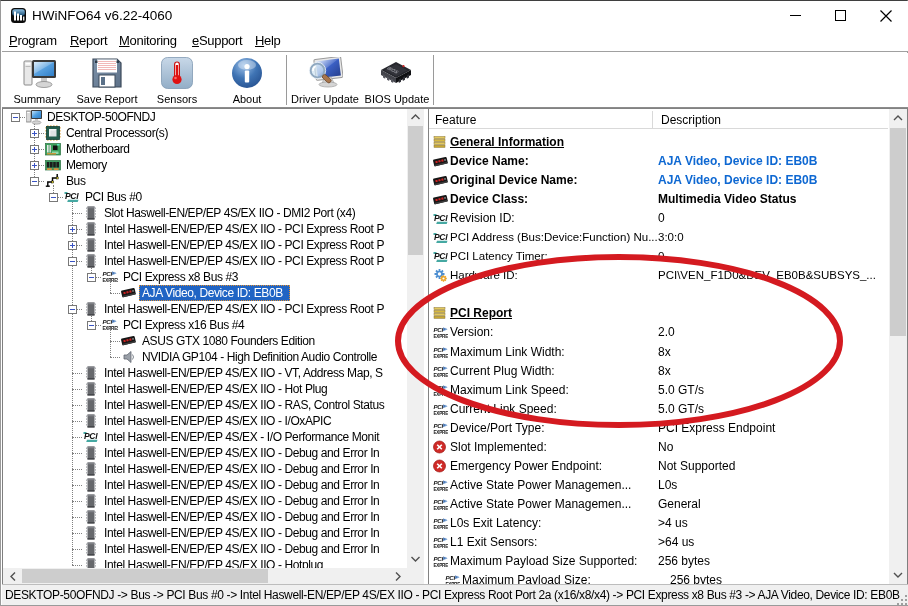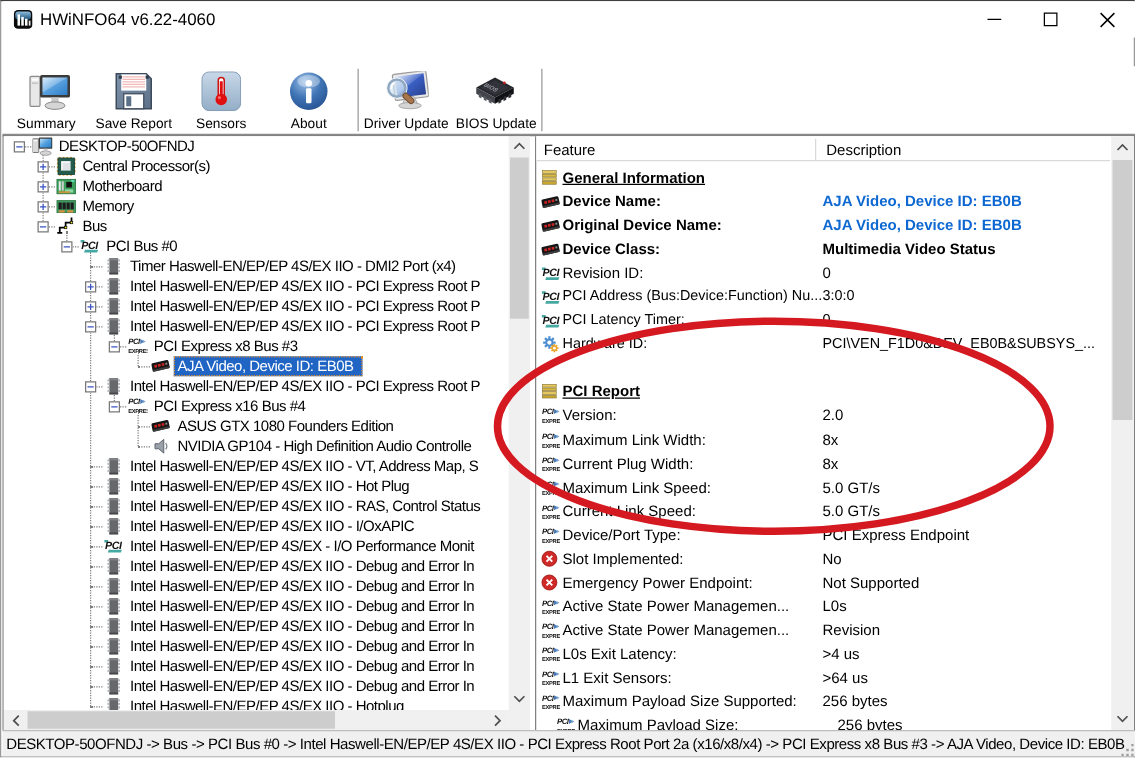--- a/index.html
+++ b/index.html
@@ -55,20 +55,27 @@
         <rect x="6" y="5.5" width="2" height="7" fill="#fff"></rect>
         <rect x="9" y="7" width="2" height="5.5" fill="#fff"></rect>
         <rect x="12" y="8.5" width="1.4" height="4" fill="#e8e8e8"></rect>
       </svg>
 <div id="title-text">HWiNFO64 v6.22-4060</div>
 <svg class="abs" style="left:782px;top:0" width="126" height="29" viewBox="0 0 126 29">
         <rect x="6" y="14" width="11" height="1" fill="#000"></rect>
         <rect x="51.5" y="9.5" width="10" height="10" fill="none" stroke="#000" stroke-width="1"></rect>
         <path d="M96.5 9.5 L107.5 20.5 M107.5 9.5 L96.5 20.5" stroke="#000" stroke-width="1.2" fill="none"></path>
       </svg>
+</div>
+<div id="menubar">
+<div class="menuitem" style="left:7px"><u>P</u>rogram</div>
+<div class="menuitem" style="left:68px"><u>R</u>eport</div>
+<div class="menuitem" style="left:117px"><u>M</u>onitoring</div>
+<div class="menuitem" style="left:190px"><u>e</u>Support</div>
+<div class="menuitem" style="left:253px"><u>H</u>elp</div>
 </div>
 <div id="toolbar">
 <svg class="abs" style="left:20px;top:5px" width="34" height="30" viewBox="0 0 34 30">
         <rect x="2" y="3" width="8" height="24" rx="1" fill="#e8e8e8" stroke="#8a8a8a"></rect>
 <rect x="3.5" y="5" width="5" height="1.5" fill="#fff"></rect>
         <rect x="3.5" y="8" width="5" height="1" fill="#bbb"></rect>
 <defs>
           <linearGradient id="ts1" x1="0" y1="0" x2="1" y2="1">
             <stop offset="0" stop-color="#cfe7fa"></stop>
             <stop offset="0.45" stop-color="#5aa2e0"></stop>
@@ -293,21 +300,21 @@
             <rect x="3" y="2.5" width="1.5" height="1.6"></rect>
             <rect x="3" y="5.3" width="1.5" height="1.6"></rect>
             <rect x="3" y="8.1" width="1.5" height="1.6"></rect>
             <rect x="3" y="10.9" width="1.5" height="1.6"></rect>
             <rect x="11.5" y="2.5" width="1.5" height="1.6"></rect>
             <rect x="11.5" y="5.3" width="1.5" height="1.6"></rect>
             <rect x="11.5" y="8.1" width="1.5" height="1.6"></rect>
             <rect x="11.5" y="10.9" width="1.5" height="1.6"></rect>
           </g>
         </svg>
-<div class="trow" style="left:101px;top:96px">Timer Haswell-EN/EP/EP 4S/EX IIO - DMI2 Port (x4)</div>
+<div class="trow" style="left:101px;top:96px">Slot Haswell-EN/EP/EP 4S/EX IIO - DMI2 Port (x4)</div>
 <div class="hdot" style="left:69px;top:120px;width:10px"></div>
 <div class="ebox plus" style="left:65px;top:116px">
           <i></i>
           <b></b>
         </div>
 <svg class="abs" style="left:80px;top:112px" width="16" height="16" viewBox="0 0 16 16">
           <rect x="4.5" y="1.5" width="7" height="13" fill="#66686c"></rect>
 <rect x="4.5" y="1.5" width="7" height="1.8" fill="#808287"></rect>
 <rect x="4.5" y="13" width="7" height="1.5" fill="#46484c"></rect>
 <g fill="#b0b2b6">
@@ -883,21 +890,21 @@
 <div class="fval">L0s</div>
 </div>
 <div class="rrow" style="left:0;top:386px;width:459px">
 <svg class="abs" style="left:4px;top:2px" width="15" height="15" viewBox="0 0 15 15">
               <text x="0.5" y="6.5" font-family="Liberation Sans, sans-serif" font-size="6.2" font-weight="bold" font-style="italic" fill="#111" letter-spacing="-0.3">PCI</text>
 <path d="M10.2 2.2 l3.4 2 l-3.4 2 z" fill="#4a79b8"></path>
               <path d="M12.2 2.8 l2.4 1.4 l-2.4 1.4 z" fill="#7ba3d4"></path>
 <text x="0.5" y="13" font-family="Liberation Sans, sans-serif" font-size="4.6" font-weight="bold" fill="#111" letter-spacing="-0.2">EXPRESS</text>
             </svg>
 <div class="fname">Active State Power Managemen...</div>
-<div class="fval">Revision</div>
+<div class="fval">General</div>
 </div>
 <div class="rrow" style="left:0;top:405px;width:459px">
 <svg class="abs" style="left:4px;top:2px" width="15" height="15" viewBox="0 0 15 15">
               <text x="0.5" y="6.5" font-family="Liberation Sans, sans-serif" font-size="6.2" font-weight="bold" font-style="italic" fill="#111" letter-spacing="-0.3">PCI</text>
 <path d="M10.2 2.2 l3.4 2 l-3.4 2 z" fill="#4a79b8"></path>
               <path d="M12.2 2.8 l2.4 1.4 l-2.4 1.4 z" fill="#7ba3d4"></path>
 <text x="0.5" y="13" font-family="Liberation Sans, sans-serif" font-size="4.6" font-weight="bold" fill="#111" letter-spacing="-0.2">EXPRESS</text>
             </svg>
 <div class="fname">L0s Exit Latency:</div>
 <div class="fval">&gt;4 us</div>

